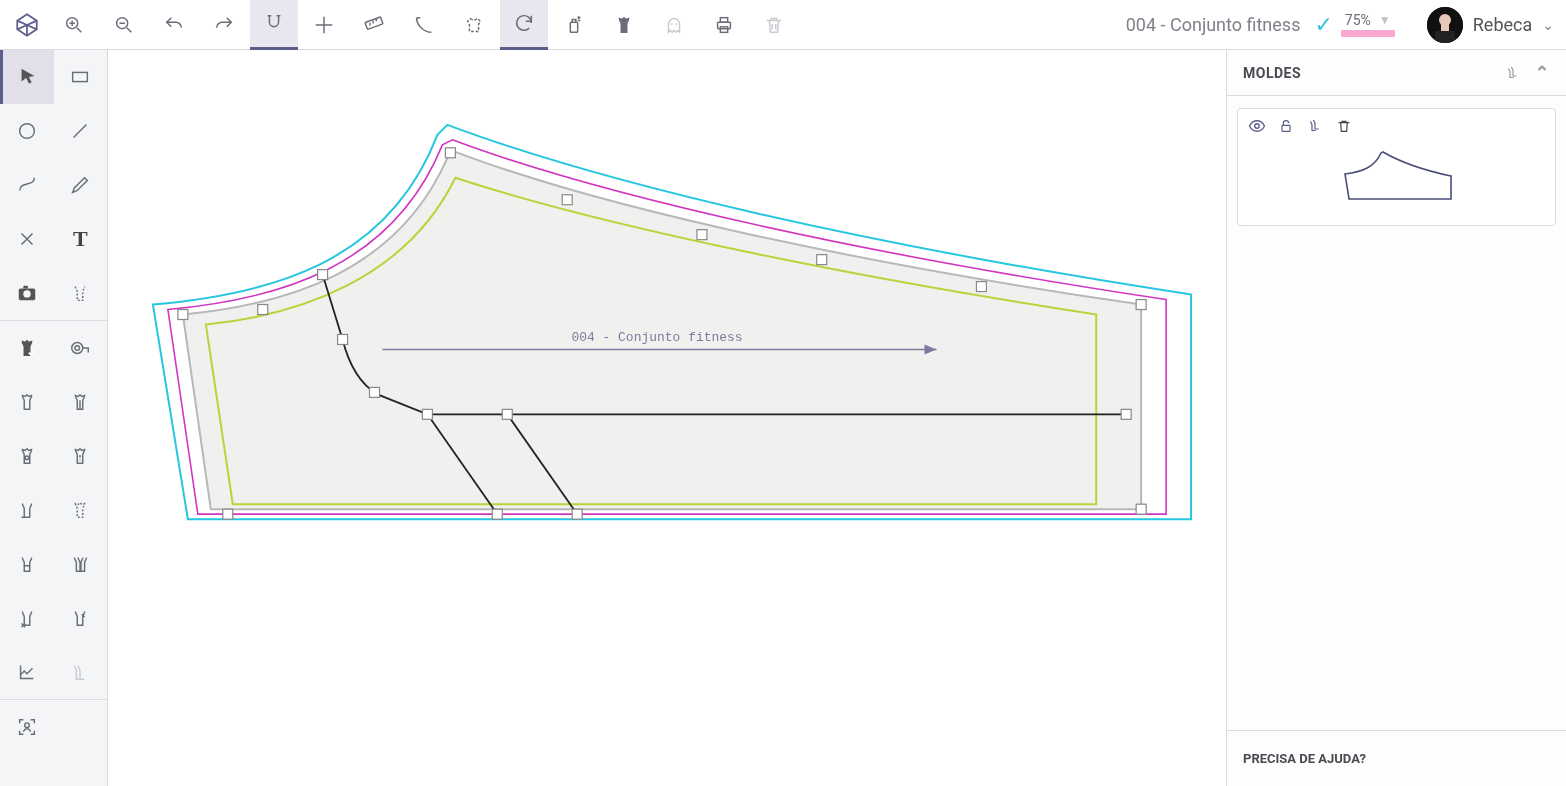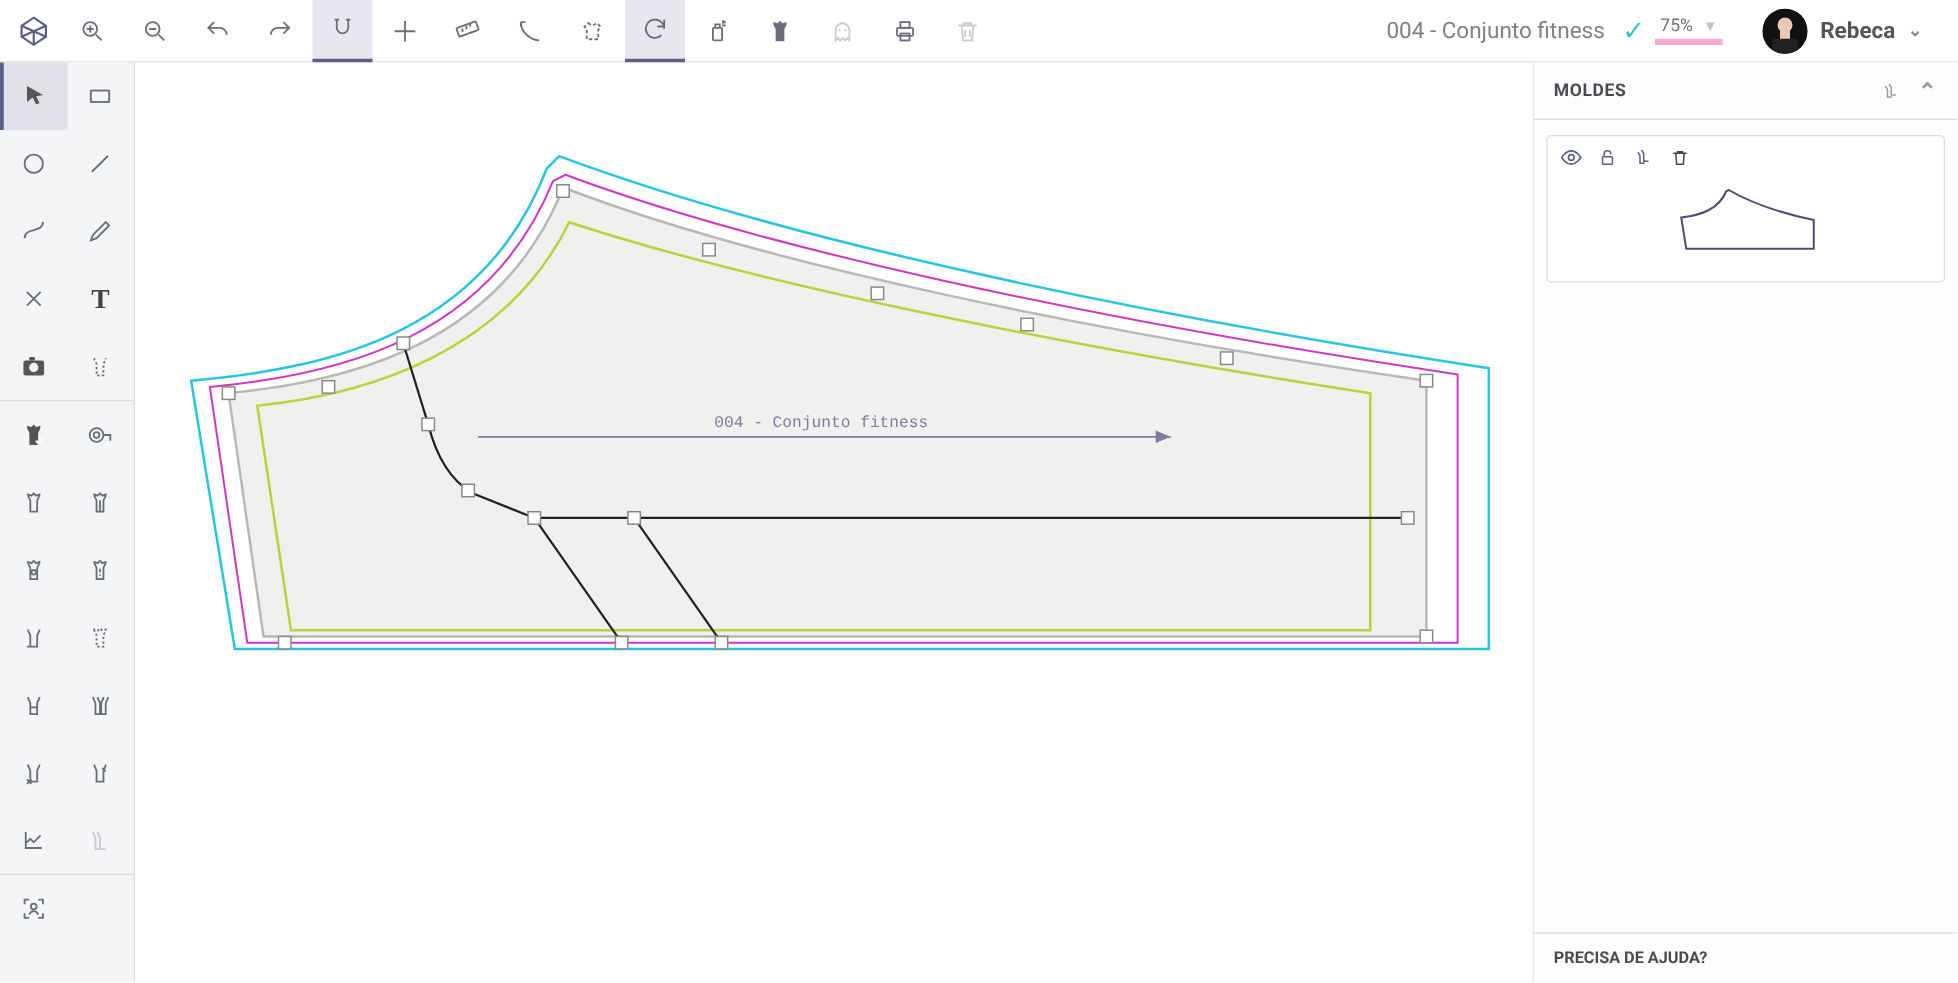--- a/index.html
+++ b/index.html
@@ -16,23 +16,23 @@
 
   
   .topbar{height:50px;border-bottom:1px solid var(--border);display:flex;align-items:center;padding:0 6px;gap:2px;}
   .topbar .logo{width:42px;display:flex;align-items:center;justify-content:center;}
   .tb-btn{width:48px;height:50px;display:flex;align-items:center;justify-content:center;color:#6b6e78;position:relative;cursor:pointer;}
   .tb-btn.active{background:var(--selected);border-bottom:3px solid var(--accent);}
   .tb-btn.disabled{color:#c9cbd1;}
   .topbar-spacer{flex:1;}
   .doc-title{color:#7e818a;font-size:18px;white-space:nowrap;margin-right:12px;}
   .check{color:#2ec5d6;font-size:22px;margin-right:6px;}
-  .zoom{display:flex;align-items:center;gap:8px;border-bottom:5px solid #f9a8d4;padding:0 4px 2px;color:#6b6e78;margin-right:30px;}
+  .zoom{display:flex;align-items:center;gap:8px;border-bottom:7px solid #f9a8d4;padding:0 4px 2px;color:#6b6e78;margin-right:30px;}
   .zoom .chev{color:#bfc2cb;font-size:12px;}
-  .user{display:flex;align-items:center;gap:10px;margin-right:22px;font-weight:bold;}
+  .user{display:flex;align-items:center;gap:10px;margin-right:6px;}
   .avatar{width:36px;height:36px;border-radius:50%;background:#2b2b2b;display:flex;align-items:flex-end;justify-content:center;overflow:hidden;}
   .user-name{font-size:18px;color:#555;}
   .user .chev{color:#888;}
 
   
   .main{flex:1;display:flex;min-height:0;}
   .sidebar{width:108px;background:var(--panel);border-right:1px solid var(--border);display:flex;flex-direction:column;align-items:stretch;}
   .sb-grid{display:grid;grid-template-columns:1fr 1fr;}
   .sb-btn{height:54px;display:flex;align-items:center;justify-content:center;color:#6b6e78;cursor:pointer;position:relative;}
   .sb-btn.active{background:#e1dfe8;border-left:3px solid var(--accent);}
@@ -45,21 +45,21 @@
   
   .rpanel{width:340px;border-left:1px solid var(--border);background:#fdfdfd;display:flex;flex-direction:column;}
   .rp-header{height:46px;border-bottom:1px solid var(--border);display:flex;align-items:center;padding:0 16px;font-weight:700;color:#4a4a52;letter-spacing:0.5px;justify-content:flex-end;}
   .rp-header .sp{flex:1;}
   .rp-header .hicon{color:#9a9ca4;margin-left:12px;}
   .mold-card{margin:12px 10px;border:1px solid var(--border);border-radius:4px;padding:8px 10px 14px;background:#fff;}
   .mold-tools{display:flex;gap:12px;color:var(--accent);font-size:16px;margin-bottom:6px;align-items:center;}
   .mold-tools .del{color:#555;}
   .thumb{height:70px;display:flex;align-items:center;justify-content:center;}
   .rpanel-spacer{flex:1;}
-  .help{height:40px;border-top:1px solid var(--border);display:flex;align-items:center;padding:0 16px;font-weight:700;color:#4a4a52;font-size:13px;}
+  .help{height:56px;border-top:1px solid var(--border);display:flex;align-items:center;padding:0 16px;font-weight:700;color:#4a4a52;font-size:13px;}
 
   svg{display:block;}
   .ico{width:22px;height:22px;stroke:#6b6e78;stroke-width:1.6;fill:none;}
   .ico-lg{width:26px;height:26px;}
   .tb-btn.disabled .ico,.sb-btn.disabled .ico{stroke:#c9cbd1;}
 </style>
 </head>
 <body>
 
 <div class="topbar">

